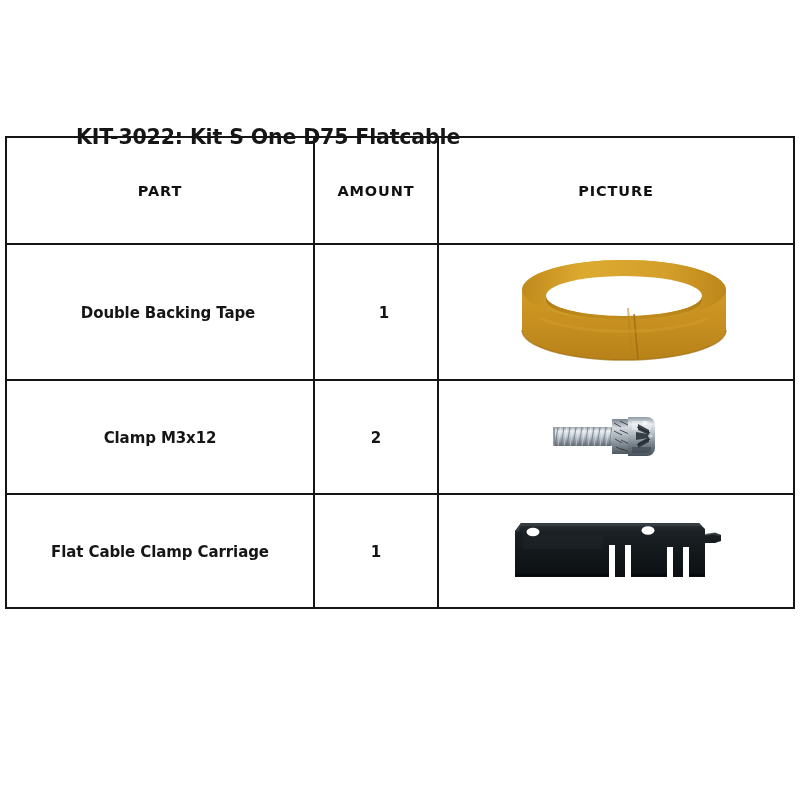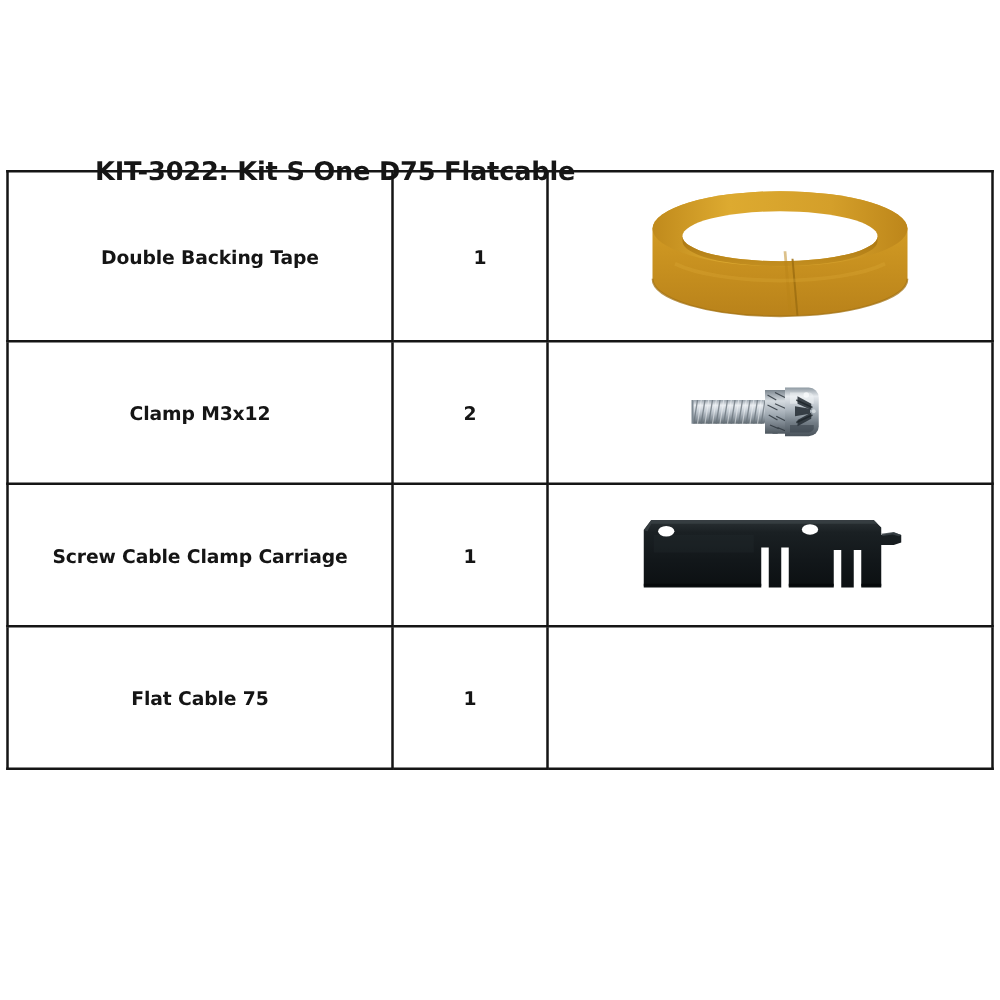--- a/index.html
+++ b/index.html
@@ -104,20 +104,31 @@
 <div class="kit-title">KIT-3022: Kit S One D75 Flatcable</div>
 
 <table class="parts-table">
   <colgroup>
     <col class="col-part">
     <col class="col-amount">
     <col class="col-picture">
   </colgroup>
   <tbody>
 
+    <tr class="head-row">
+      <td>
+        <span class="head-label">PART</span>
+      </td>
+      <td>
+        <span class="head-label">AMOUNT</span>
+      </td>
+      <td>
+        <span class="head-label">PICTURE</span>
+      </td>
+    </tr>
 
     <tr class="r1">
       <td>
         <span class="part-label">Double Backing Tape</span>
       </td>
       <td>
         <span class="amount-label">1</span>
       </td>
       <td class="pic-cell">
         <div class="pic-wrap">
@@ -273,21 +284,21 @@
 
             <circle cx="95" cy="17" r="2.2" fill="#FAFCFD" opacity="0.75"></circle>
             <circle cx="101" cy="30" r="1.6" fill="#EDF1F4" opacity="0.6"></circle>
           </svg>
         </div>
       </td>
     </tr>
 
     <tr class="r3">
       <td>
-        <span class="part-label">Screw Cable Clamp Carriage</span>
+        <span class="part-label">Flat Cable Clamp Carriage</span>
       </td>
       <td>
         <span class="amount-label">1</span>
       </td>
       <td class="pic-cell">
         <div class="pic-wrap">
           <svg class="clamp-art" width="226" height="76" viewBox="0 0 226 76">
             <defs>
               <linearGradient id="clampGrad" x1="0" y1="0" x2="0" y2="1">
                 <stop offset="0%" stop-color="#2A3134"></stop>
@@ -335,28 +346,15 @@
 
             <ellipse cx="30" cy="19" rx="6.5" ry="4.2" fill="#FFFFFF"></ellipse>
             <ellipse cx="145" cy="17.5" rx="6.5" ry="4.2" fill="#FFFFFF"></ellipse>
 
             <path d="M12,62 L106,62 M128,62 L164,62 M186,62 L202,62" stroke="#05080A" stroke-width="2" opacity="0.8"></path>
           </svg>
         </div>
       </td>
     </tr>
 
-    <tr class="r4">
-      <td>
-        <span class="part-label">Flat Cable 75</span>
-      </td>
-      <td>
-        <span class="amount-label">1</span>
-      </td>
-      <td class="pic-cell">
-        <div class="pic-wrap">
-          <span class="empty-pic"></span>
-        </div>
-      </td>
-    </tr>
 
   </tbody>
 </table>
 
 </body></html>

